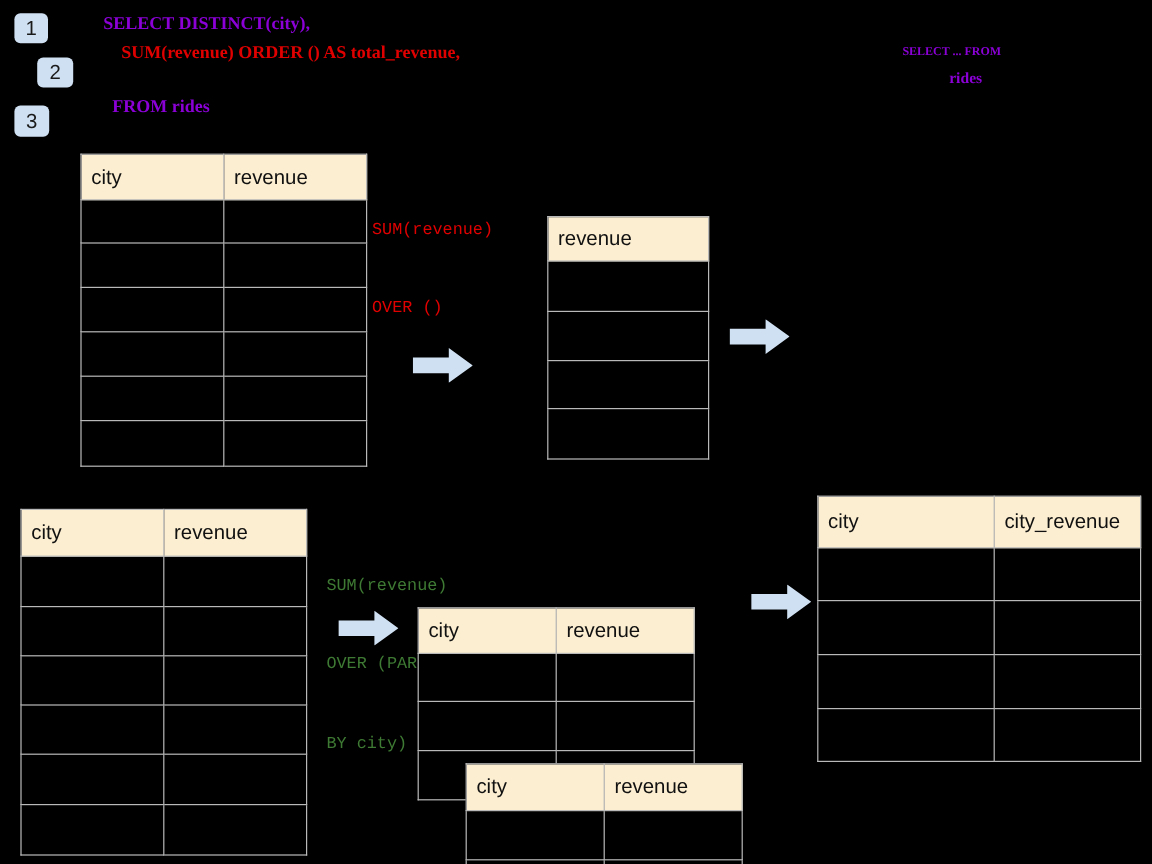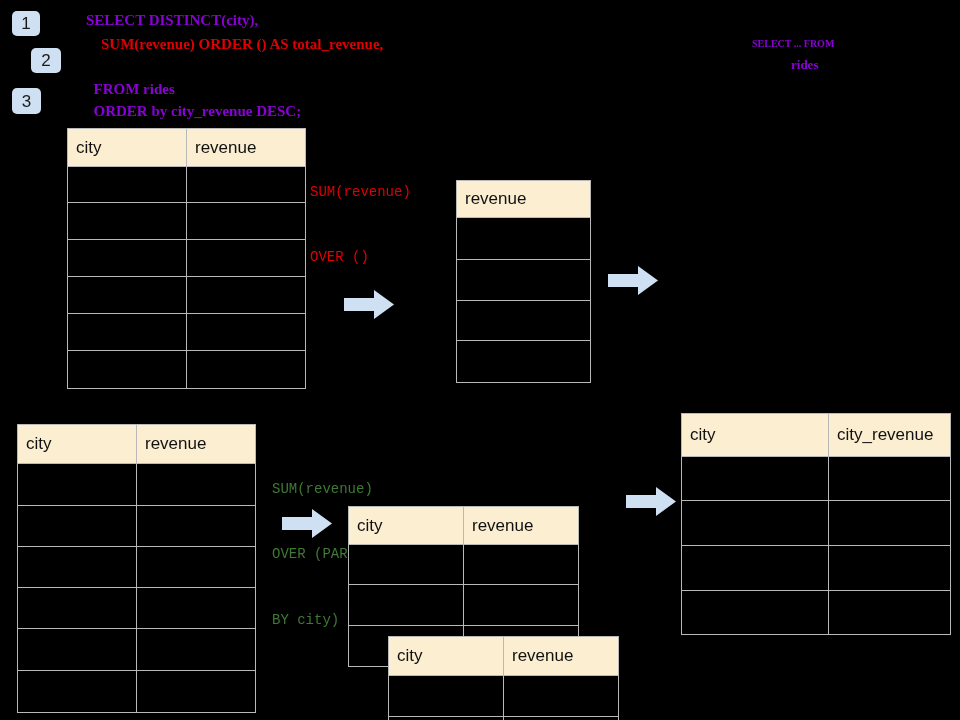--- a/index.html
+++ b/index.html
@@ -97,21 +97,20 @@
   <div class="badge" style="left:31px; top:48px; width:30px; height:25px;">
     <span>2</span>
   </div>
   <div class="badge" style="left:12px; top:88px; width:29px; height:26px;">
     <span>3</span>
   </div>
 
   <div class="sql sql-purple" style="left:86px; top:12px;">SELECT DISTINCT(city),</div>
   <div class="sql sql-red" style="left:86px; top:36px;">    SUM(revenue) ORDER () AS total_revenue,</div>
   <div class="sql sql-purple" style="left:86px; top:81px;">  FROM rides</div>
-  <div class="sql sql-purple" style="left:86px; top:103px;">  ORDER by city_revenue DESC;</div>
 
   <div class="sql sql-purple" style="left:752px; top:38px; font-size:10px;">SELECT ... FROM</div>
   <div class="sql sql-purple" style="left:752px; top:57px; font-size:13px;margin-left:39px;">rides</div>
 
   <div class="annot annot-red" style="left:310px; top:139px;">
     <div>SUM(revenue)</div>
     <div>OVER ()</div>
   </div>
 
   <div class="annot annot-green" style="left:272px; top:436px;">

